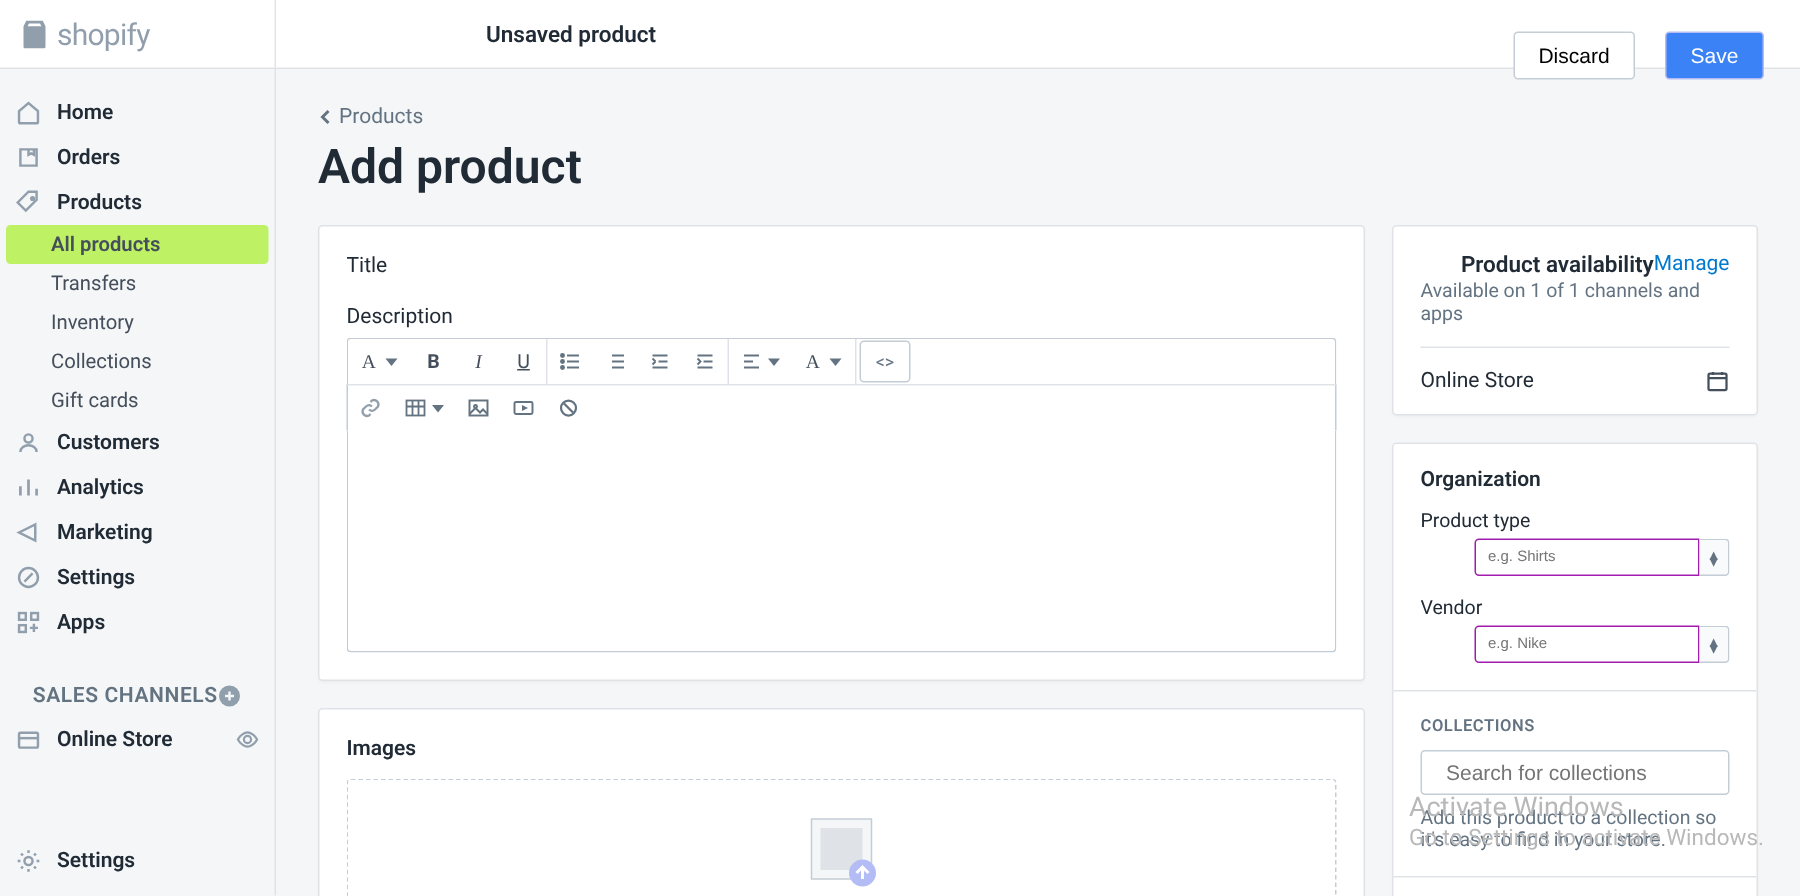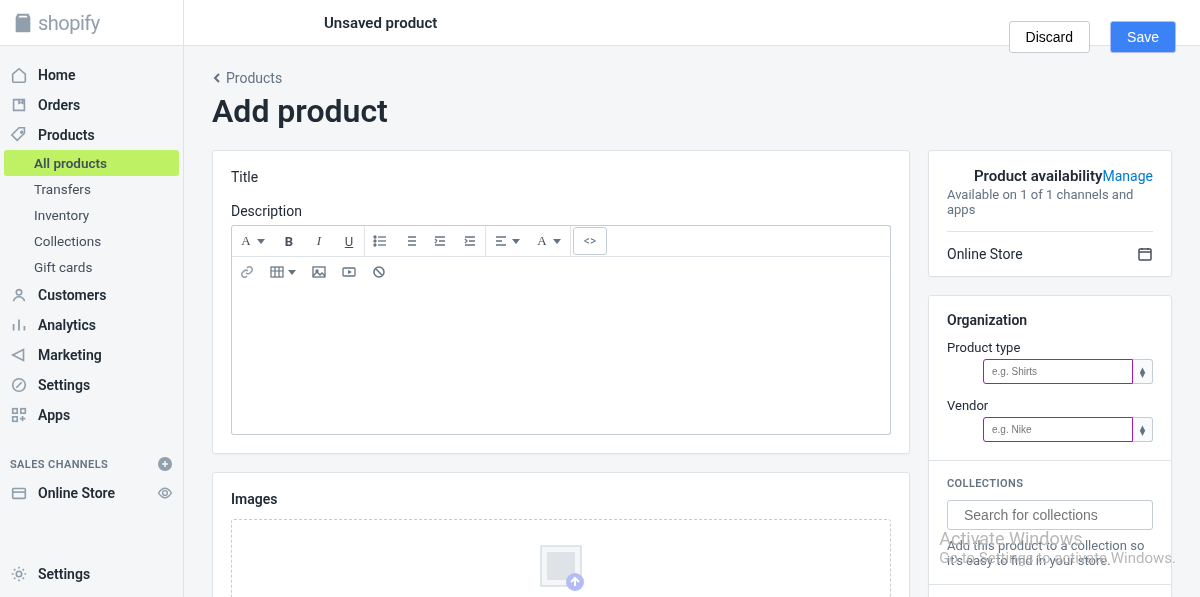--- a/index.html
+++ b/index.html
@@ -12,21 +12,21 @@
 .unsaved { font-weight: 600; font-size: 15px; }
 .topbar-actions { margin-left: auto; display: flex; gap: 20px; margin-top: 29px; }
 .btn { border: 1px solid #c4cdd5; background: #fff; border-radius: 3px; padding: 7px 16px; font-size: 14px; cursor: pointer; }
 .btn-primary { background: #3b82f6; border-color: #b3bcf5; color: #fff; }
 .layout { display: flex; height: calc(597px - 46px); }
 .sidebar { width: 184px; border-right: 1px solid #dfe3e8; background: #f4f6f8; display: flex; flex-direction: column; padding-top: 14px; }
 .nav-item { display: flex; align-items: center; padding: 6px 10px; color: #212b36; cursor: pointer; font-weight: 600; font-size: 14px; }
 .nav-item .icon { width: 18px; height: 18px; margin-right: 10px; color: #919eab; display: flex; align-items: center; justify-content: center; }
 .nav-sub { padding: 5px 10px 5px 34px; font-size: 13.5px; font-weight: 400; color: #454f5b; cursor: pointer; }
 .nav-sub.active { background: #bef264; border-radius: 3px; margin: 0 4px; padding-left: 30px; font-weight: 600; }
-.sales-channels { margin-top: 20px; padding: 6px 10px; font-size: 11px; font-weight: 600; color: #637381; letter-spacing: 0.4px; display: flex; align-items: center; justify-content: space-between; }
+.sales-channels { margin-top: 20px; padding: 6px 10px; font-size: 14px; font-weight: 600; color: #637381; letter-spacing: 0.4px; display: flex; align-items: center; justify-content: center; }
 .plus-circle { width: 16px; height: 16px; color: #919eab; }
 .online-store { display: flex; align-items: center; padding: 6px 10px; font-weight: 600; }
 .online-store .tail { margin-left: auto; color: #919eab; }
 .settings { margin-top: auto; padding: 10px 10px 14px; display: flex; align-items: center; font-weight: 600; cursor: pointer; }
 .settings .icon { width: 18px; height: 18px; margin-right: 10px; color: #919eab; }
 .main { flex: 1; overflow-y: auto; padding: 24px 28px; }
 .back-link { display: flex; align-items: center; color: #637381; font-size: 14px; cursor: pointer; margin-bottom: 6px; }
 .back-link svg { width: 10px; height: 10px; margin-right: 4px; }
 h1 { font-size: 32px; font-weight: 600; margin-bottom: 20px; }
 .columns { display: flex; gap: 18px; }

